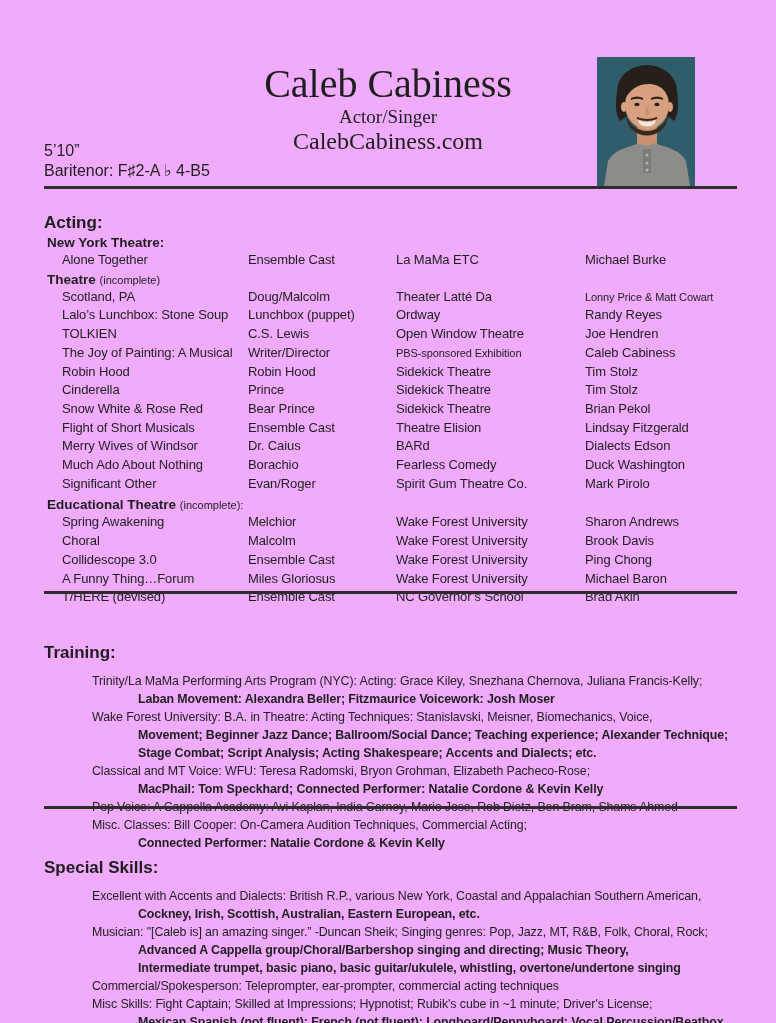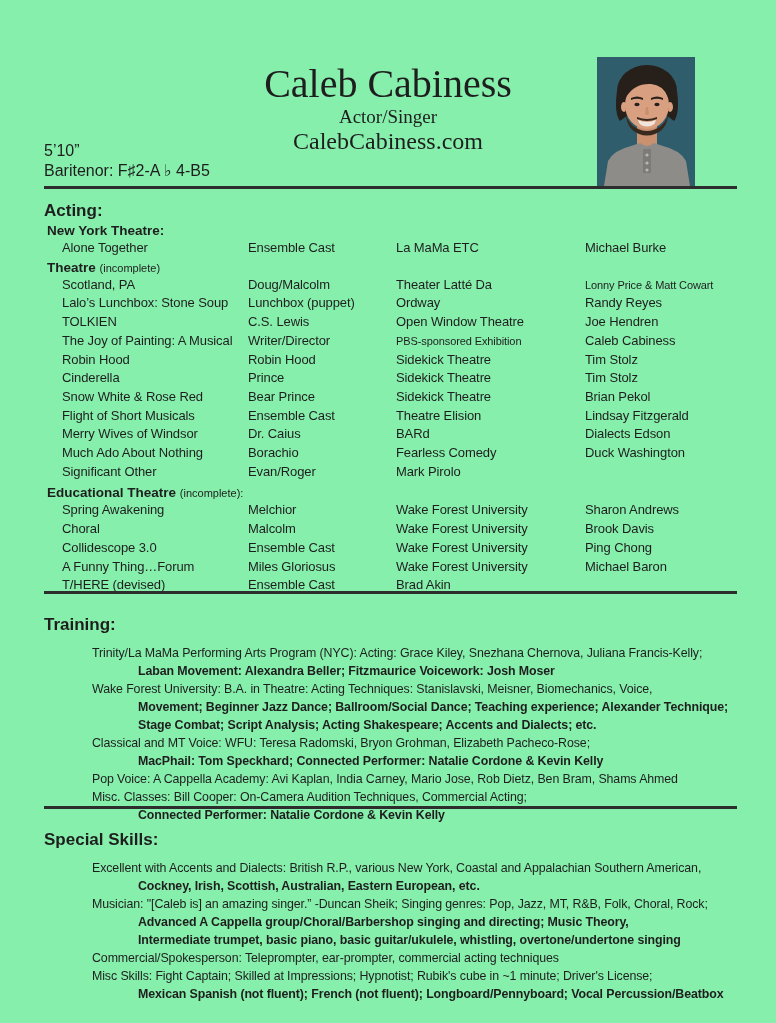--- a/index.html
+++ b/index.html
@@ -1,46 +1,46 @@
 <!DOCTYPE html>
 <html><head>
 <meta charset="utf-8">
 <style>
   html,body{margin:0;padding:0;background:#e8e8e8;}
-  .page{position:relative;width:776px;height:1023px;background:#86efac;margin:0 auto;
+  .page{position:relative;width:776px;height:1023px;background:#f0abfc;margin:0 auto;
         font-family:"Liberation Sans","DejaVu Sans",sans-serif;color:#1e1e1e;overflow:hidden;}
   
   .hdr{position:absolute;top:0;left:0;right:0;height:190px;}
   .hdr-center{position:absolute;top:62px;left:0;right:0;text-align:center;
               font-family:"Liberation Serif","DejaVu Serif",serif;}
   .name{font-size:40px;line-height:44px;}
   .tagline{font-size:19px;line-height:22px;}
   .site{font-size:24px;line-height:27px;}
   .hdr-left{position:absolute;left:44px;top:141px;font-size:16px;line-height:20px;}
   .photo{position:absolute;left:597px;top:57px;width:98px;height:129px;}
   .photo svg{display:block;}
   .rule{height:3px;background:#2d2d2d;margin-left:44px;margin-right:39px;}
   .hdr .rule{position:absolute;left:44px;right:39px;top:186px;margin:0;}
   
-  .sec-title{margin:0 0 0 44px;padding-top:10px;font-size:17px;line-height:22px;font-weight:700;}
+  .sec-title{margin:0 0 0 44px;padding-top:22px;font-size:17px;line-height:22px;font-weight:700;}
   
   .acting{position:absolute;top:190px;left:0;right:0;}
   .sub{margin:0 0 0 47px;font-size:13.5px;line-height:17px;font-weight:700;}
   .sub.h2nd{line-height:15px;margin-top:2px;}
   .sub.h3rd{line-height:15px;margin-top:4px;}
   .sub-note{font-weight:400;font-size:11px;}
   .grid{margin-left:62px;margin-right:39px;}
   .trow{display:grid;grid-template-columns:186px 148px 189px 1fr;}
   .trow span{font-size:13px;line-height:18.7px;white-space:nowrap;letter-spacing:-0.1px;}
   .trow span.sm{font-size:11px;}
   
   .training{position:absolute;top:584px;left:0;right:0;}
   .skills{position:absolute;top:799px;left:0;right:0;}
   .training .rule,.skills .rule{margin-top:7px;}
-  .training .sec-title,.skills .sec-title{padding-top:20px;line-height:21px;}
+  .training .sec-title,.skills .sec-title{padding-top:20px;line-height:21px;margin-top:28px;}
   .para{margin-top:9px;}
   .tl{font-size:12.4px;line-height:18px;white-space:nowrap;letter-spacing:-0.1px;}
   .ind1{margin-left:92px;}
   .ind2{margin-left:138px;font-weight:bold;}
 </style>
 </head>
 <body>
 
 <div class="page">
 
@@ -154,20 +154,21 @@
       </div>
       <div class="trow">
         <span class="c1">Much Ado About Nothing</span>
         <span class="c2">Borachio</span>
         <span class="c3">Fearless Comedy</span>
         <span class="c4">Duck Washington</span>
       </div>
       <div class="trow">
         <span class="c1">Significant Other</span>
         <span class="c2">Evan/Roger</span>
+        <span class="c3">Spirit Gum Theatre Co.</span>
         <span class="c4">Mark Pirolo</span>
       </div>
     </div>
 
     <h3 class="sub h3rd"><span>Educational Theatre</span> <span class="sub-note">(incomplete):</span></h3>
     <div class="grid">
       <div class="trow">
         <span class="c1">Spring Awakening</span>
         <span class="c2">Melchior</span>
         <span class="c3">Wake Forest University</span>
@@ -187,20 +188,21 @@
       </div>
       <div class="trow">
         <span class="c1">A Funny Thing…Forum</span>
         <span class="c2">Miles Gloriosus</span>
         <span class="c3">Wake Forest University</span>
         <span class="c4">Michael Baron</span>
       </div>
       <div class="trow">
         <span class="c1">T/HERE (devised)</span>
         <span class="c2">Ensemble Cast</span>
+        <span class="c3">NC Governor’s School</span>
         <span class="c4">Brad Akin</span>
       </div>
     </div>
   </section>
 
   <section class="training">
     <div class="rule"></div>
     <h2 class="sec-title">Training:</h2>
     <div class="para">
       <div class="tl ind1">Trinity/La MaMa Performing Arts Program (NYC): Acting: Grace Kiley, Snezhana Chernova, Juliana Francis-Kelly;</div>

